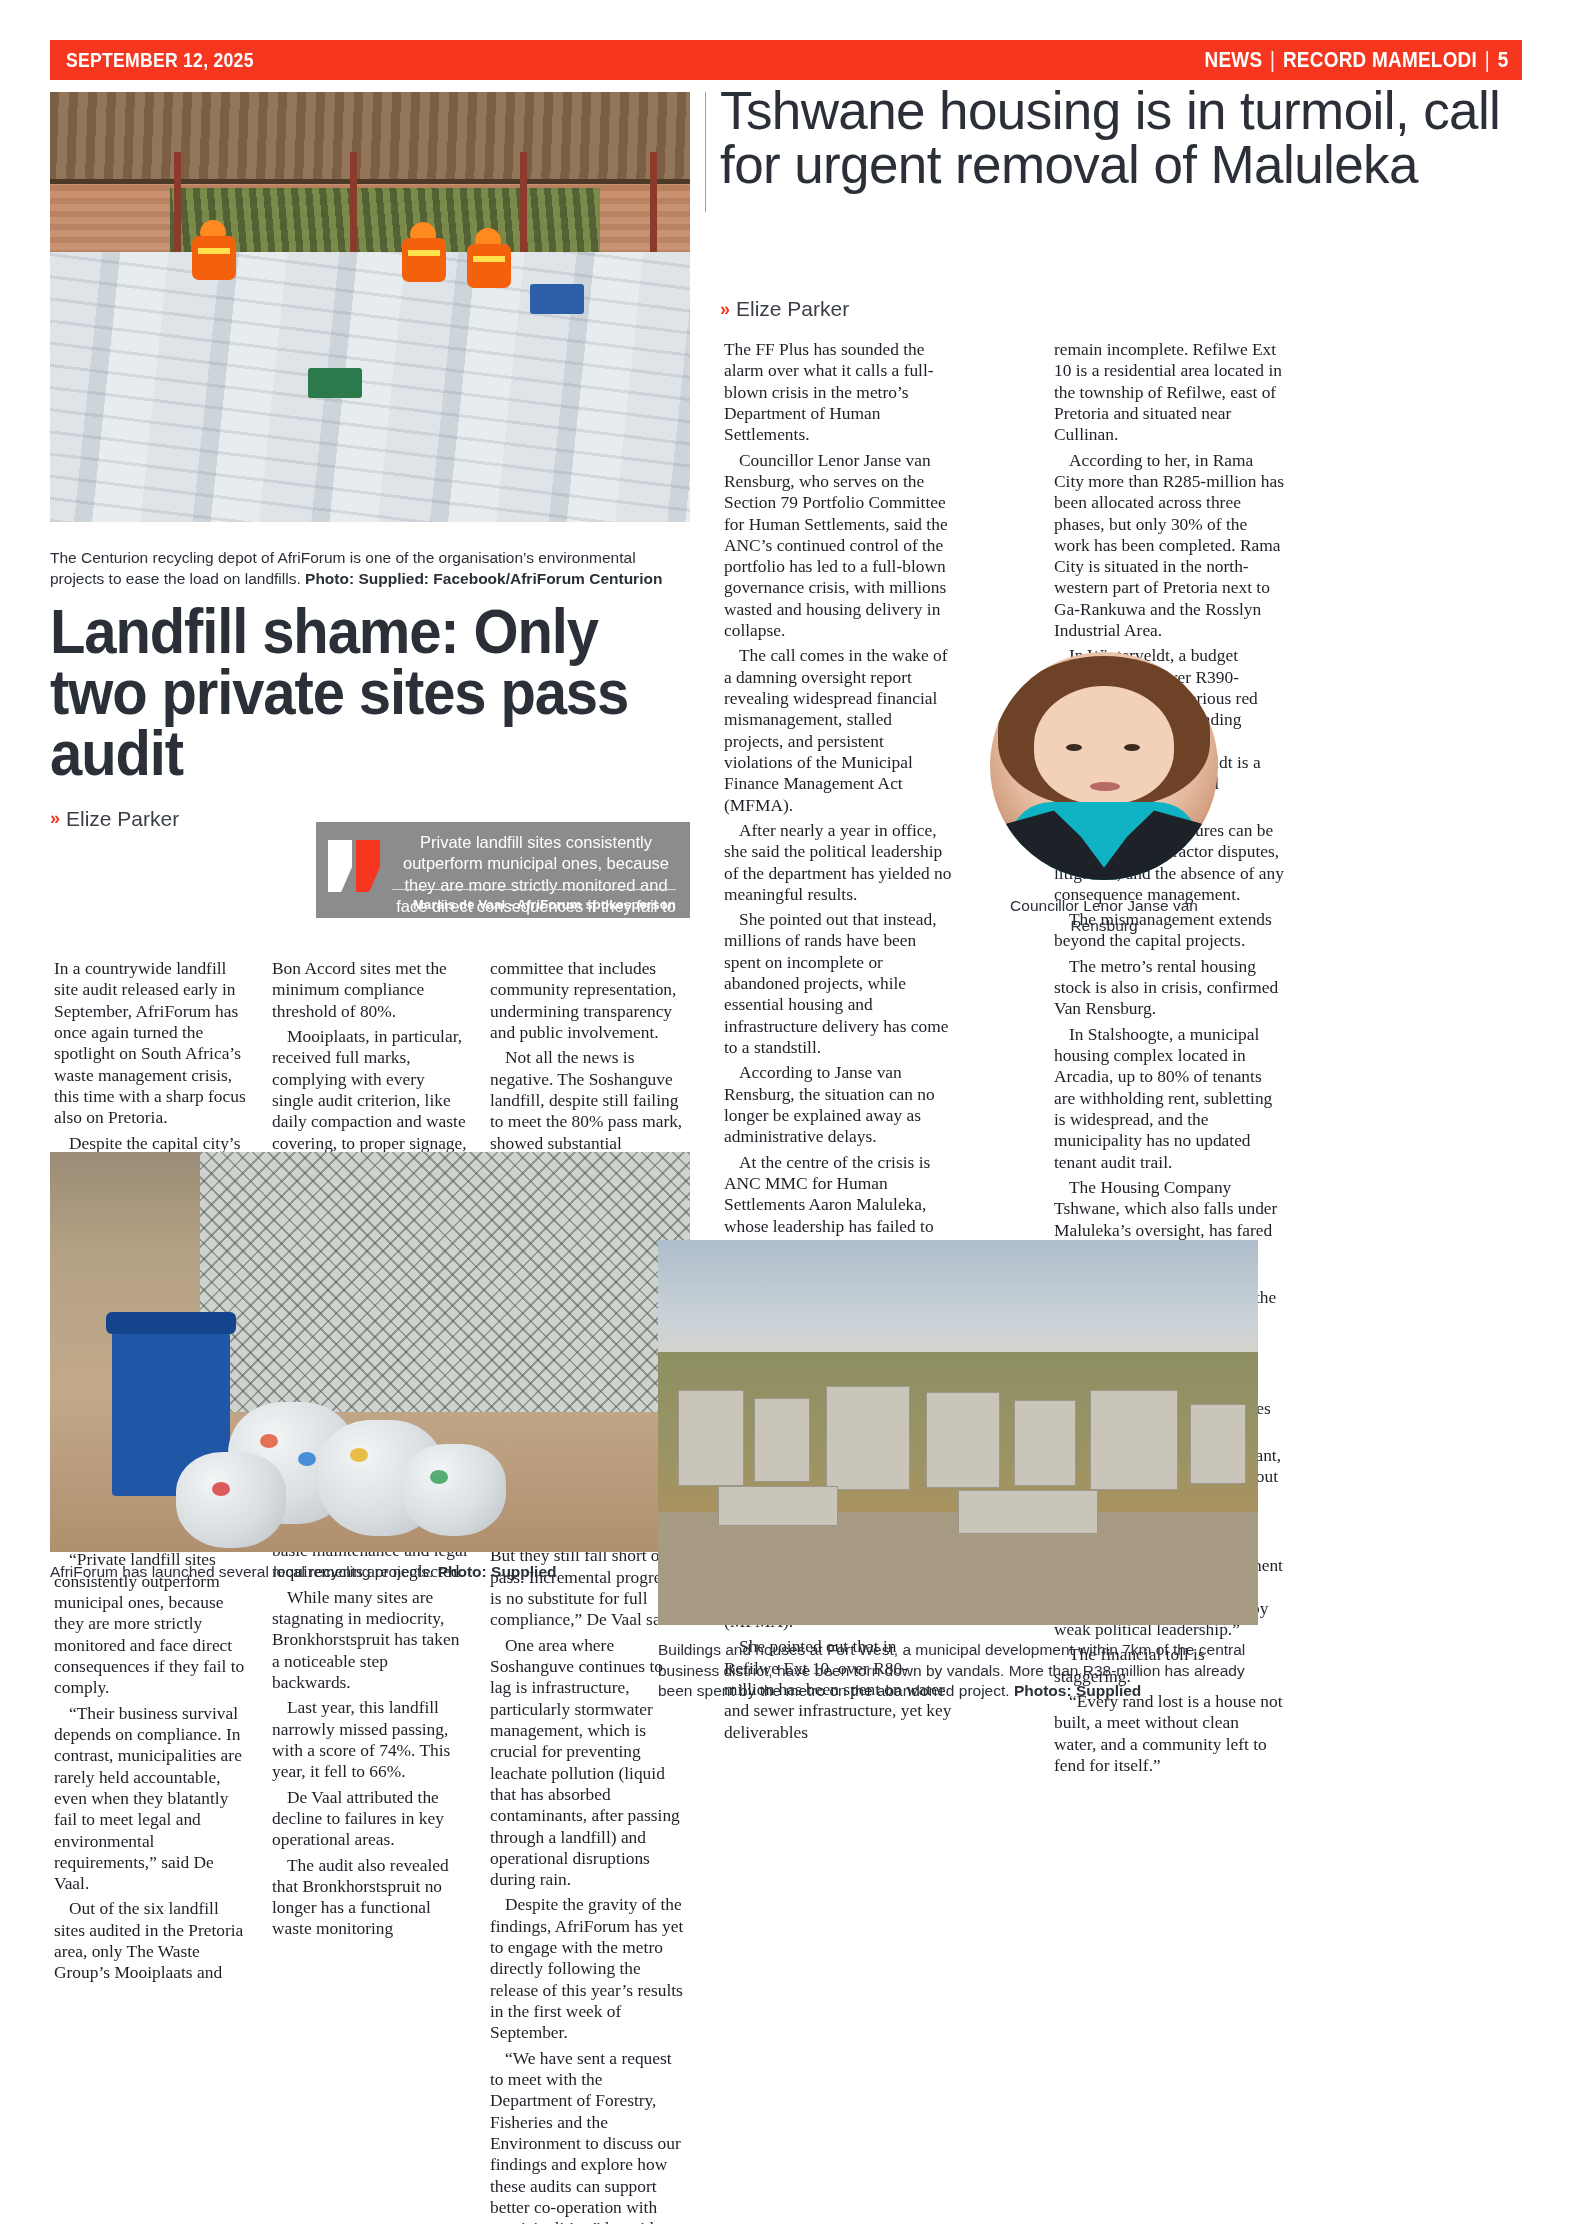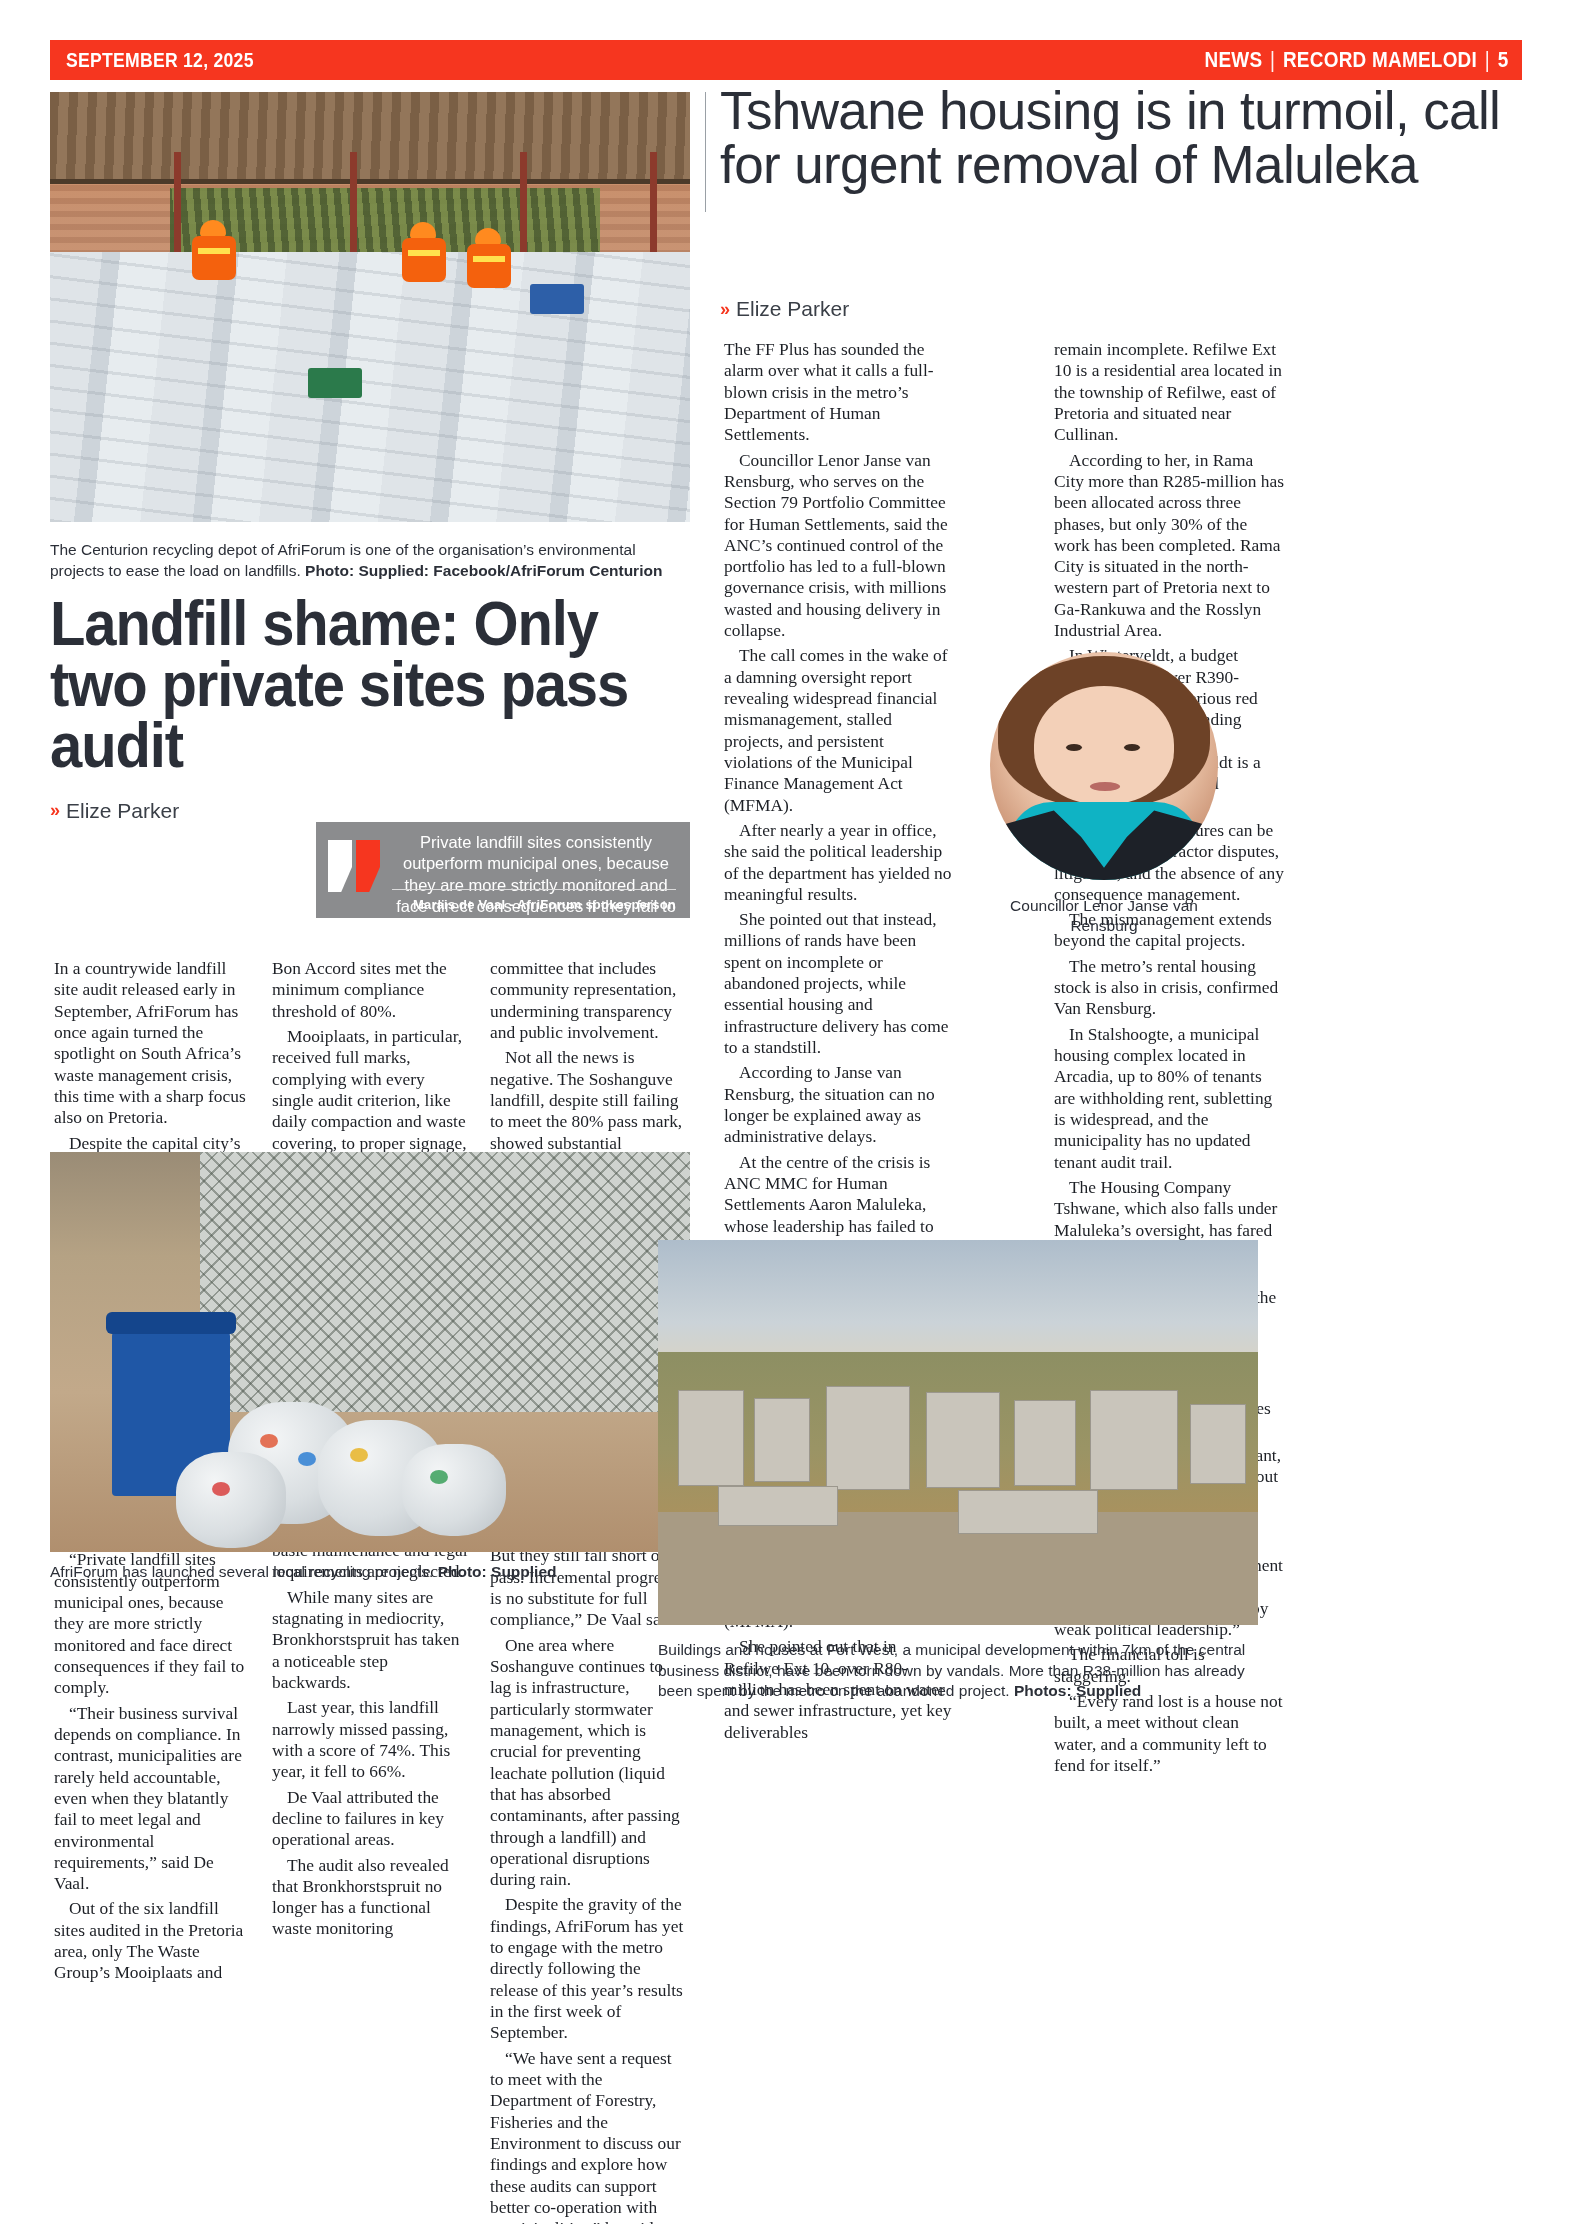--- a/index.html
+++ b/index.html
@@ -63,21 +63,21 @@
   .lead-photo .worker { position:absolute; width:48px; height:74px; border-radius:6px; }
   .lead-photo .worker .helm { position:absolute; left:10px; top:0; width:26px; height:17px;
     background:#ff8a1f; border-radius:13px 13px 4px 4px; }
   .lead-photo .worker .vest { position:absolute; left:2px; top:16px; width:44px; height:44px;
     background:#f4610d; border-radius:7px; }
   .lead-photo .worker .vest:after{content:"";position:absolute;left:6px;top:12px;width:32px;height:6px;background:#ffe24d;}
   .lead-photo .crate { position:absolute; width:54px; height:30px; background:#2d5fa8; border-radius:3px; }
 
   .caption {
     width:640px; font-size:15.5px; line-height:1.33; color:#2b2f38;
-    padding-top:18px; font-family:"Liberation Sans", sans-serif;
+    padding-top:26px; font-family:"Liberation Sans", sans-serif;
   }
   .caption b { font-weight:700; }
 
   .headline {
     width:640px; margin-top:12px;
     font-size:63px; line-height:0.97; font-weight:700; letter-spacing:-1.2px;
     color:#2b2f38; transform: scaleX(0.92); transform-origin:left top;
   }
 
   .byline { display:flex; align-items:center; gap:9px; margin-top:22px; font-size:21px; color:#3a3f47; }

